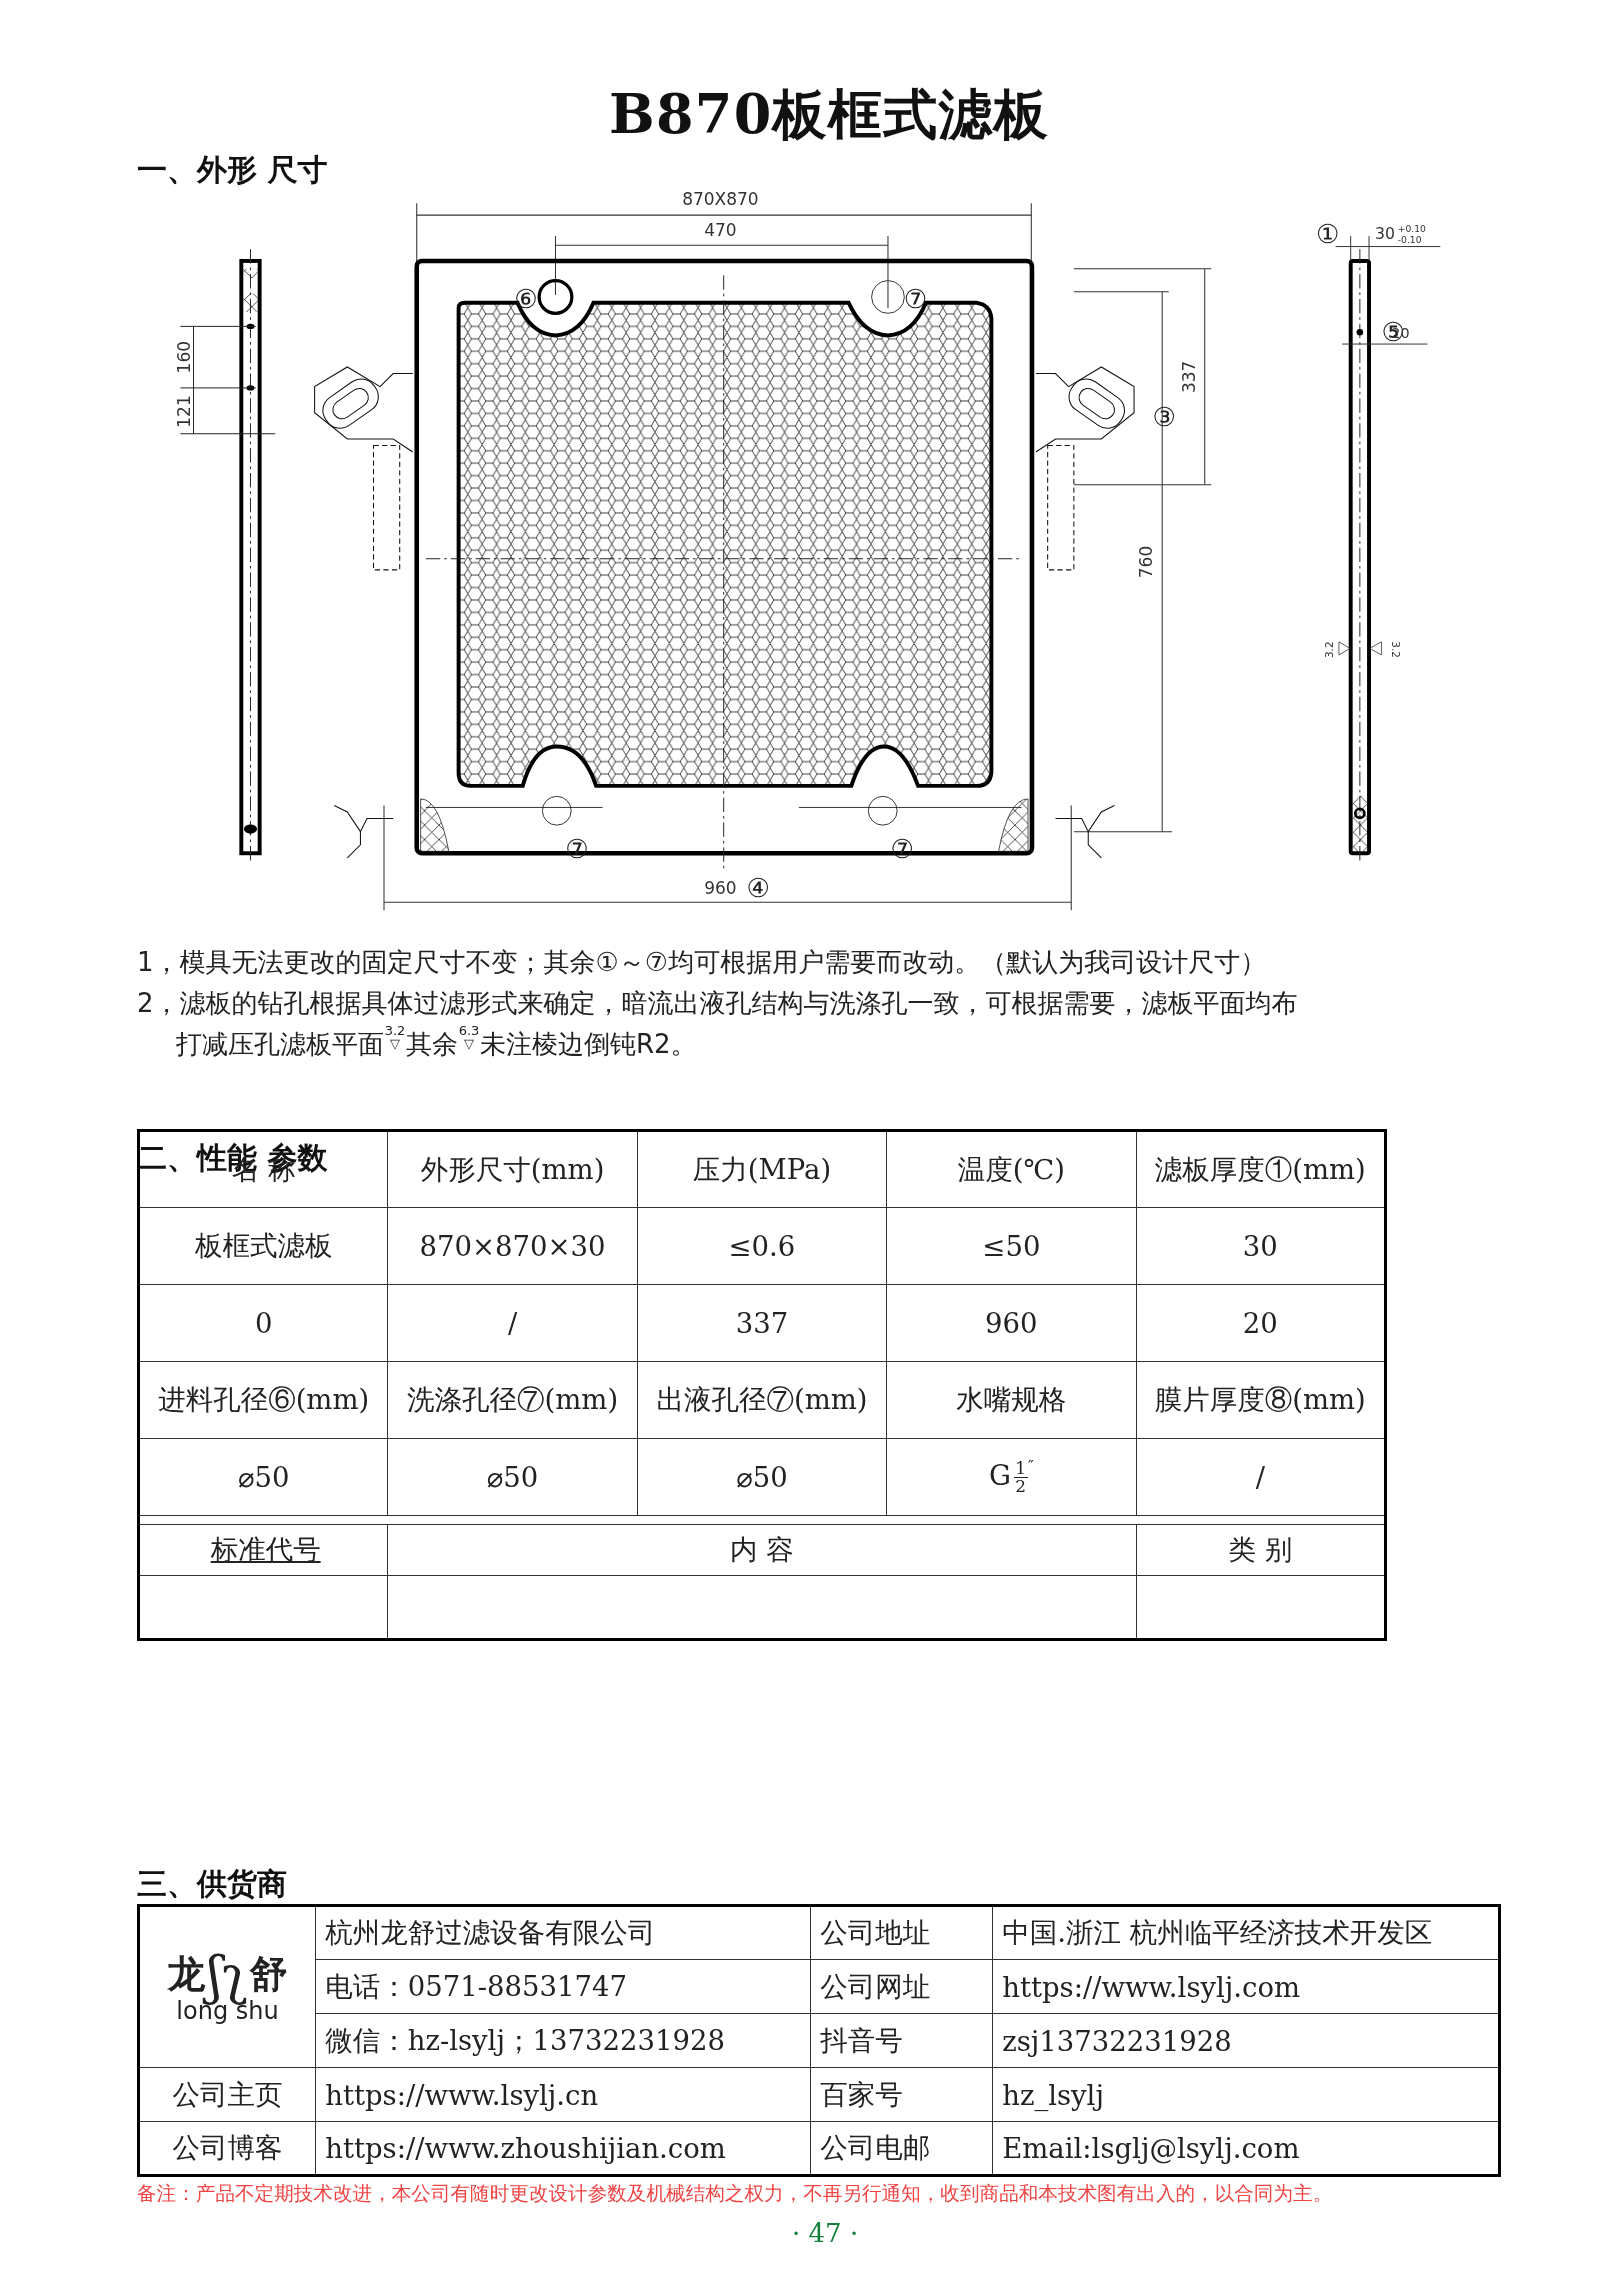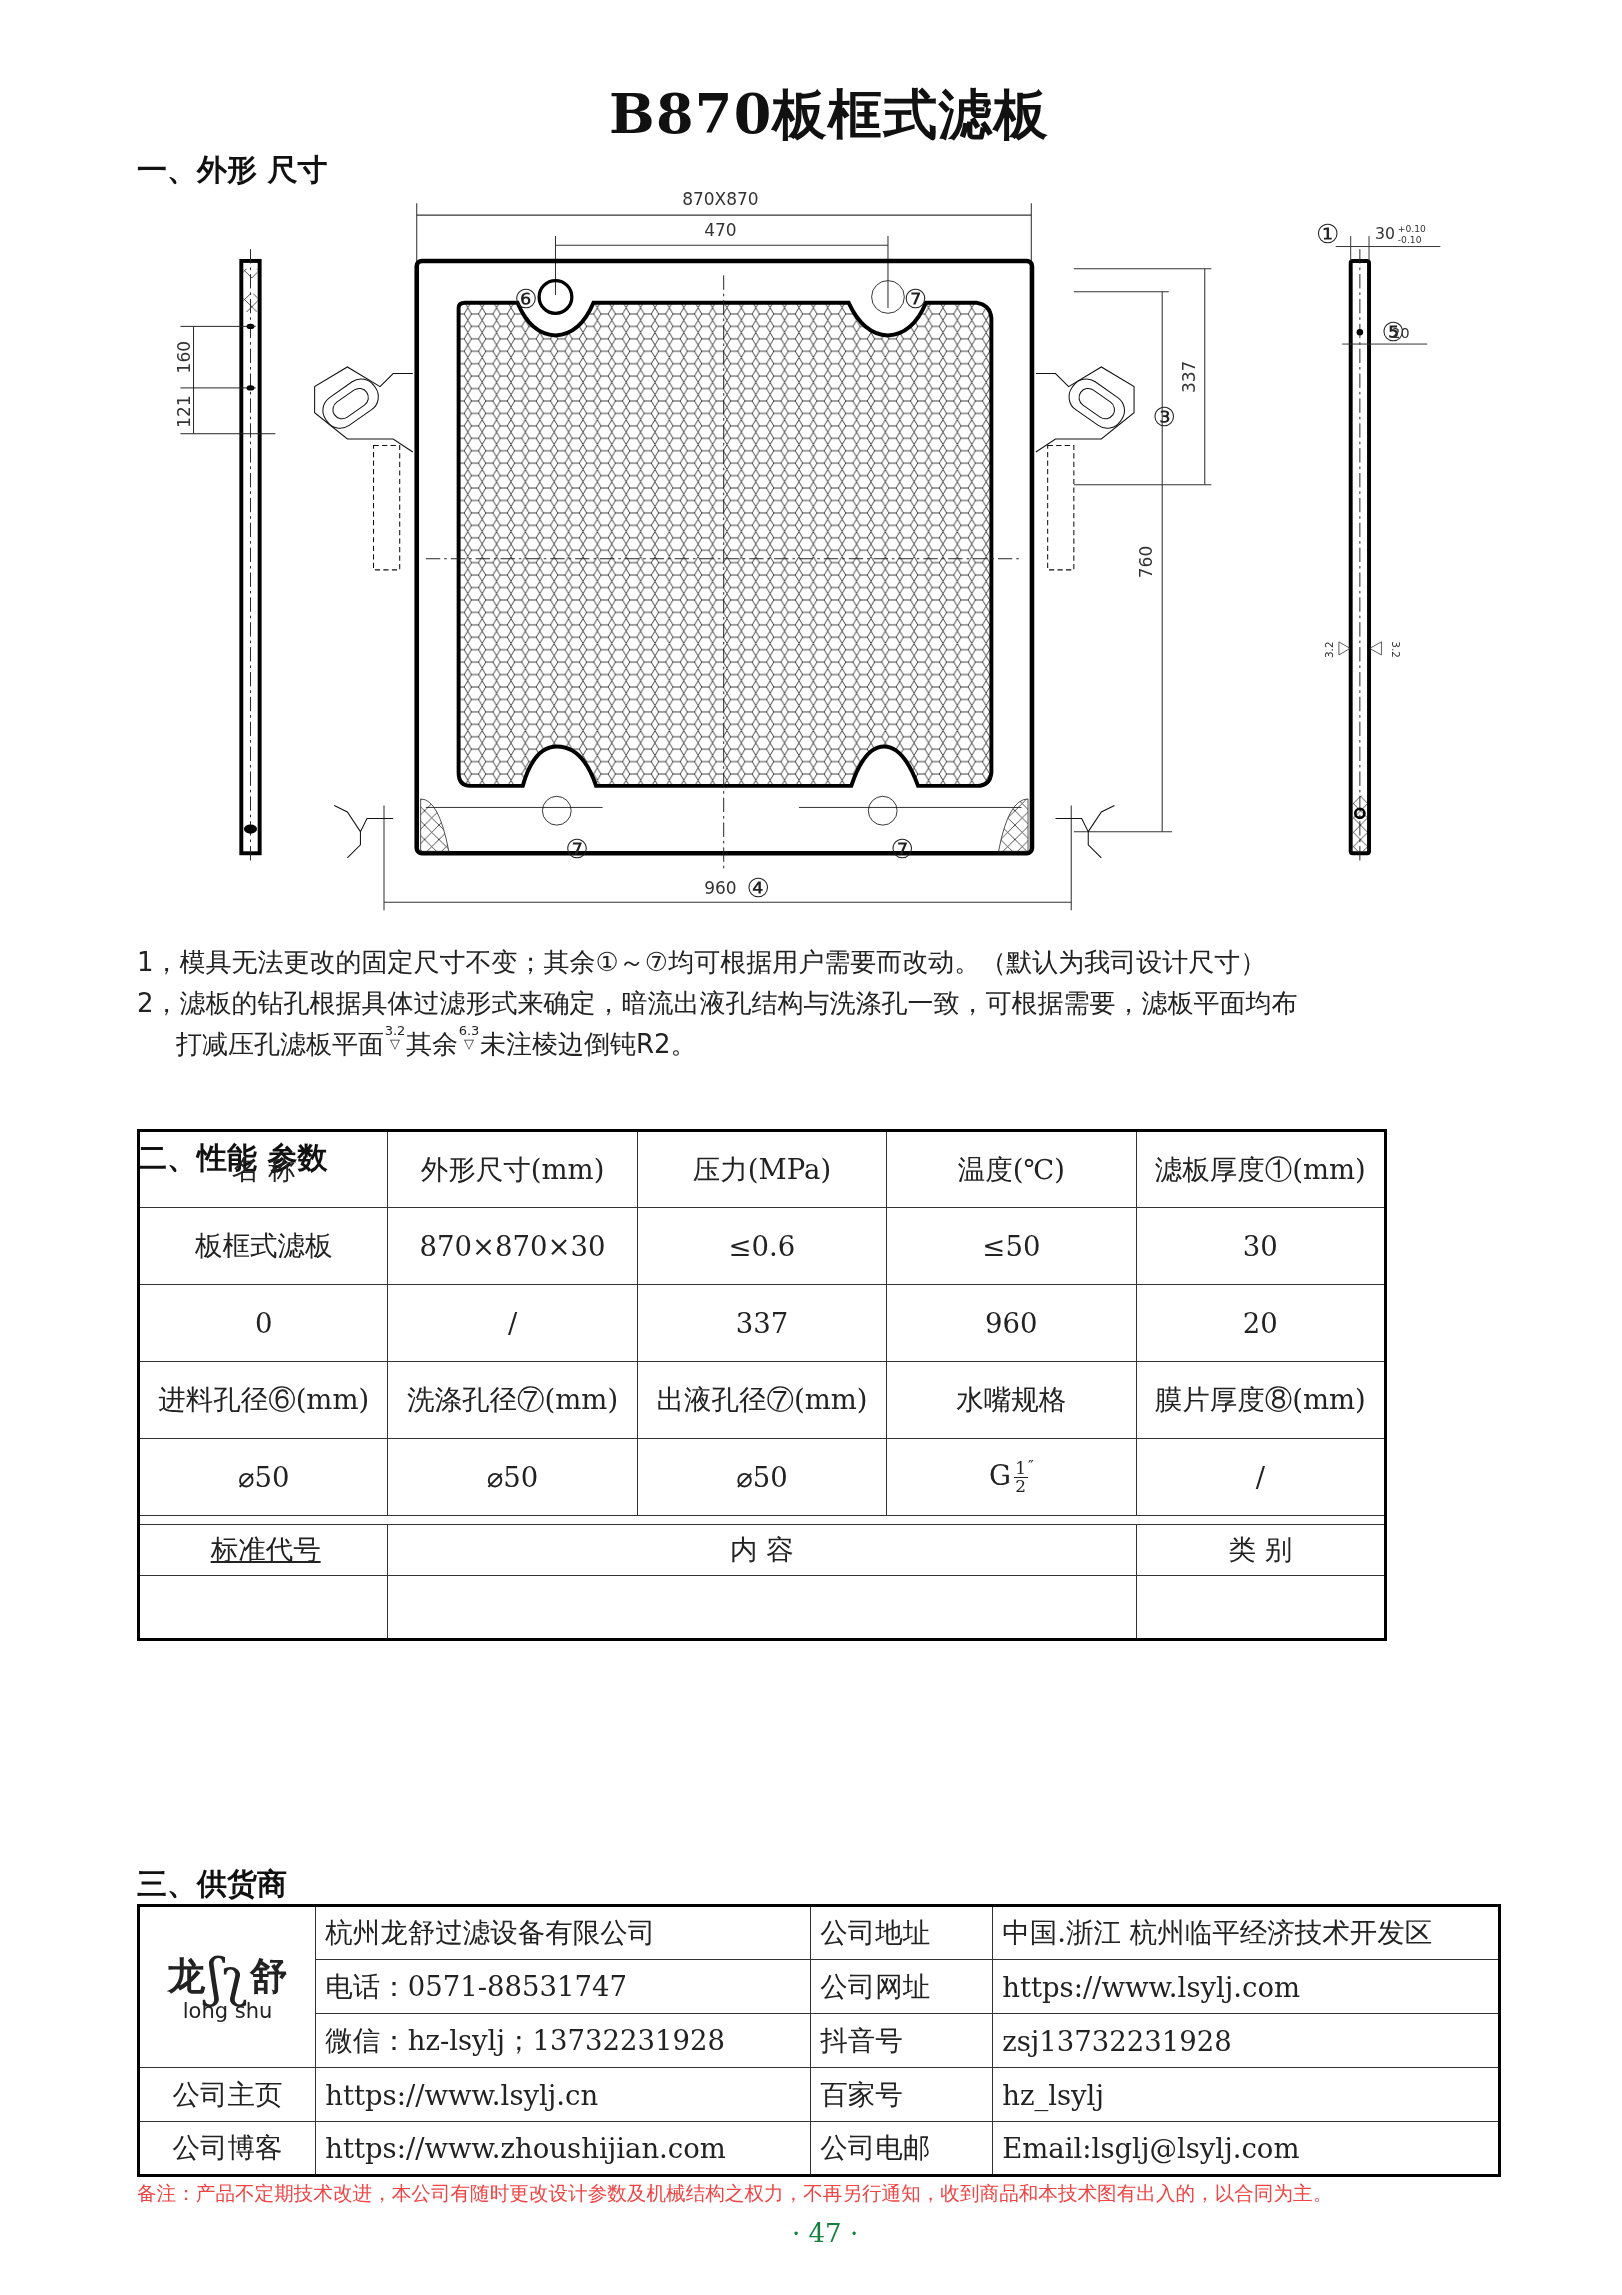--- a/index.html
+++ b/index.html
@@ -33,21 +33,21 @@
 
   
   .sup-table { position: absolute; left: 137px; top: 1904px; width: 1364px; border: 3.9px solid #000; border-collapse: collapse; }
   .sup-table td { border: 1.3px solid #333; font-size: 27.5px; height: 54px; color: #222; padding-left: 9.2px; }
   .sup-table td.c1 { width: 177px; text-align: center; padding-left: 0; }
   .sup-table td.c2 { width: 495px; }
   .sup-table td.c3 { width: 182px; }
   .logo { display: flex; flex-direction: column; align-items: center; justify-content: center; }
   .logo-main { display: flex; align-items: center; gap: 2.6px; font-size: 38px; font-weight: bold; }
   .logo-mark { font-size: 52px; font-weight: normal; line-height: 52px; }
-  .logo-sub { font-size: 21px; font-family: "DejaVu Sans", sans-serif; margin-top: -3.9px; }
+  .logo-sub { font-size: 24px; font-family: "DejaVu Sans", sans-serif; margin-top: -3.9px; }
 
   .footnote { position: absolute; left: 137px; top: 2180px; font-size: 19.6px; color: #ef4444; font-family: "DejaVu Sans", sans-serif; }
   .page-num { position: absolute; left: 792px; top: 2218px; font-size: 26px; color: #15803d; }
 </style>
 </head>
 <body>
 
 <div class="page-title">B870板框式滤板</div>
 <div class="section-heading sec1">一、外形 尺寸</div>
 

